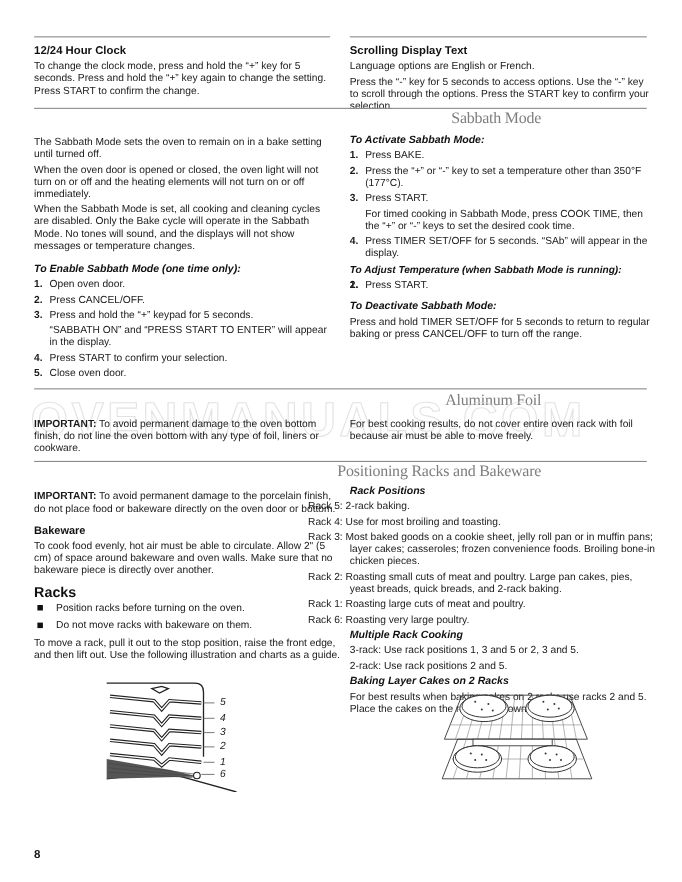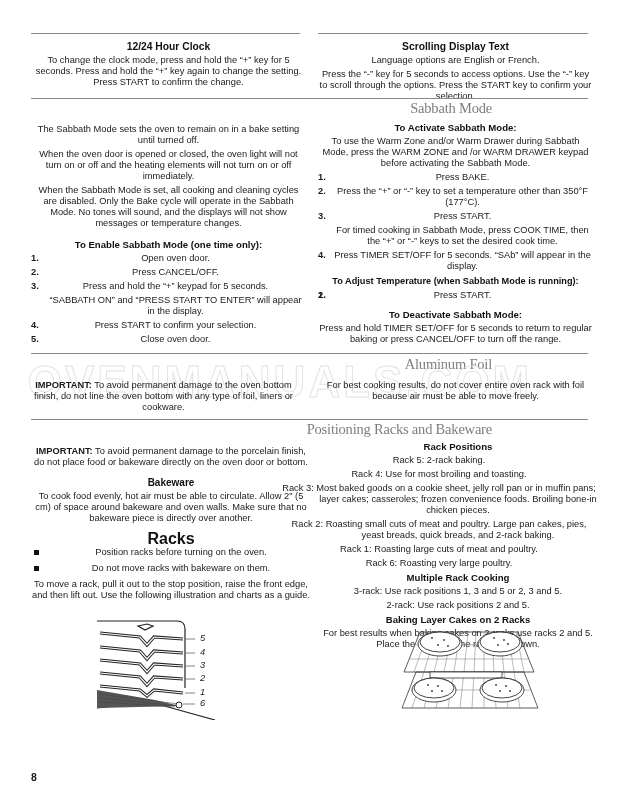--- a/index.html
+++ b/index.html
@@ -1,21 +1,21 @@
 <!DOCTYPE html>
 <html><head>
 <meta charset="utf-8">
 <style>
   html, body { margin:0; padding:0; background:#ffffff; }
   body { width:620px; height:802px; position:relative; overflow:hidden;
          font-family:"Liberation Sans", sans-serif; color:#1a1a1a; font-size:9.3px; line-height:11px; }
-  .abs { position:absolute;text-align:center; }
+  .abs { position:absolute; }
   .rule { position:absolute; height:1px; background:#8a8a8a; }
   .h-sans { font-weight:bold; font-size:10.3px; line-height:13px; margin:0 0 2px 0; color:#111; }
-  .h-sub { font-weight:bold; font-size:9.6px; line-height:12px; margin:0 0 2px 0; color:#111; }
+  .h-sub { font-weight:bold; font-size:9.6px; line-height:12px; margin:0 0 2px 0; color:#111;font-style:italic; }
   p { margin:0 0 3px 0; }
   .section-title { position:absolute; left:0; width:492px; text-align:right;
                    font-family:"Liberation Serif", serif; font-size:14.5px; color:#7d7d7d; letter-spacing:-0.2px; }
   ol { list-style:none; margin:0; padding:0; }
   ol li { position:relative; padding-left:14px; margin-bottom:3px; }
   ol li .num { position:absolute; left:0; top:0; font-weight:bold; }
   ol li .note { display:block; margin-top:3px; }
   ul.sq { list-style:none; margin:0; padding:0; }
   ul.sq li { position:relative; padding-left:20px; margin-bottom:5px; }
   ul.sq li .bullet { position:absolute; left:3px; top:3px; width:5px; height:5px; background:#111; }
@@ -55,21 +55,20 @@
     <li><span class="num">1.</span><span>Open oven door.</span></li>
     <li><span class="num">2.</span><span>Press CANCEL/OFF.</span></li>
     <li><span class="num">3.</span><span>Press and hold the “+” keypad for 5 seconds.</span><span class="note">“SABBATH ON” and “PRESS START TO ENTER” will appear in the display.</span></li>
     <li><span class="num">4.</span><span>Press START to confirm your selection.</span></li>
     <li><span class="num">5.</span><span>Close oven door.</span></li>
   </ol>
 </div>
 
 <div class="abs" style="left:318px; top:122px; width:275px;">
   <div class="h-sub">To Activate Sabbath Mode:</div>
-  <p>To use the Warm Zone and/or Warm Drawer during Sabbath Mode, press the WARM ZONE and /or WARM DRAWER keypad before activating the Sabbath Mode.</p>
   <ol>
     <li><span class="num">1.</span><span>Press BAKE.</span></li>
     <li><span class="num">2.</span><span>Press the “+” or “-” key to set a temperature other than 350°F (177°C).</span></li>
     <li><span class="num">3.</span><span>Press START.</span><span class="note">For timed cooking in Sabbath Mode, press COOK TIME, then the “+” or “-” keys to set the desired cook time.</span></li>
     <li><span class="num">4.</span><span>Press TIMER SET/OFF for 5 seconds. “SAb” will appear in the display.</span></li>
   </ol>
   <div class="h-sub" style="font-size:9.2px;">To Adjust Temperature (when Sabbath Mode is running):</div>
   <ol>
     <li><span class="num">1.</span></li>
     <li><span class="num">2.</span><span>Press START.</span></li>
@@ -90,21 +89,21 @@
   <p>For best cooking results, do not cover entire oven rack with foil because air must be able to move freely.</p>
 </div>
 
 <div class="rule" style="left:31px; top:419px; width:557px;"></div>
 <div class="section-title" style="top:424px;">Positioning Racks and Bakeware</div>
 
 <div class="abs" style="left:31px; top:446px; width:280px;">
   <p><b>IMPORTANT:</b><span> To avoid permanent damage to the porcelain finish, do not place food or bakeware directly on the oven door or bottom.</span></p>
   <div class="h-sans" style="margin-top:8px; font-size:10px;">Bakeware</div>
   <p>To cook food evenly, hot air must be able to circulate. Allow 2" (5 cm) of space around bakeware and oven walls. Make sure that no bakeware piece is directly over another.</p>
-  <div class="h-sans" style="margin-top:8px; font-size:16px;">Racks</div>
+  <div class="h-sans" style="margin-top:8px; font-size:13px;">Racks</div>
   <ul class="sq">
     <li><span class="bullet"></span><span>Position racks before turning on the oven.</span></li>
     <li><span class="bullet"></span><span>Do not move racks with bakeware on them.</span></li>
   </ul>
   <p>To move a rack, pull it out to the stop position, raise the front edge, and then lift out. Use the following illustration and charts as a guide.</p>
 </div>
 
 <div class="abs" style="left:95px; top:618px; width:150px; height:102px;">
   <svg width="150" height="102" viewBox="0 0 150 102">
     <g fill="none" stroke="#222" stroke-width="1.2">

